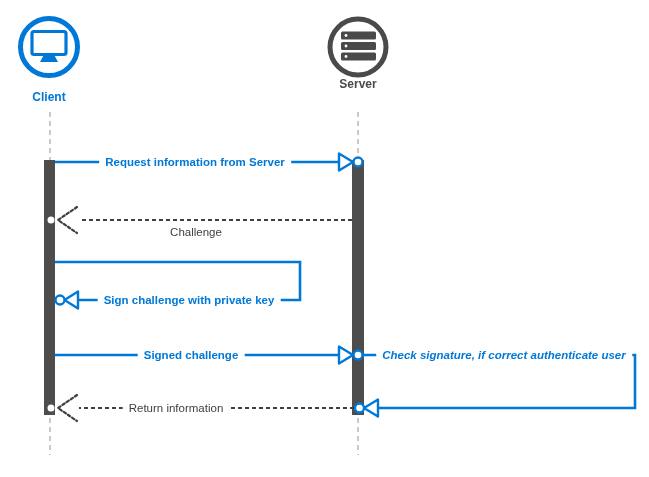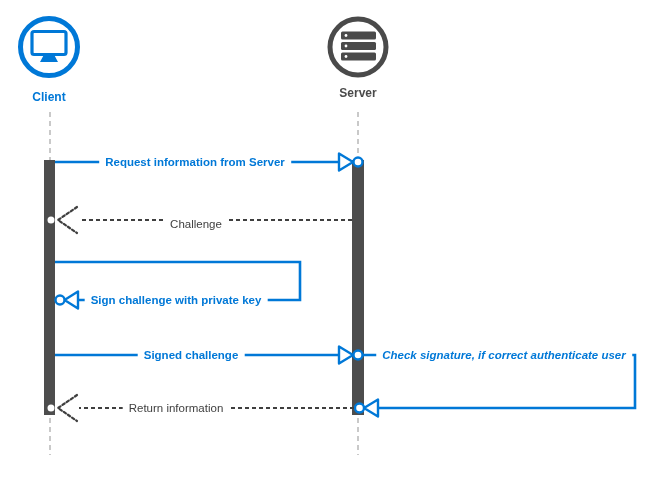--- a/index.html
+++ b/index.html
@@ -101,22 +101,22 @@
       <rect x="341" y="31.5" width="35" height="8" rx="1.5" fill="#4A4A4A"></rect>
       <rect x="341" y="42" width="35" height="8" rx="1.5" fill="#4A4A4A"></rect>
       <rect x="341" y="52.5" width="35" height="8" rx="1.5" fill="#4A4A4A"></rect>
       <circle cx="346" cy="35.5" r="1.4" fill="#fff"></circle>
       <circle cx="346" cy="46" r="1.4" fill="#fff"></circle>
       <circle cx="346" cy="56.5" r="1.4" fill="#fff"></circle>
     </g>
   </svg>
 
   <div class="actor-label client-color" style="left:49px; top:97px;">Client</div>
-  <div class="actor-label server-color" style="left:358px; top:93px;">Server</div>
+  <div class="actor-label server-color" style="left:358px; top:84px;">Server</div>
 
   <div class="label blue-label" style="left:195px; top:162px;">Request information from Server</div>
-  <div class="label gray-label" style="left:196px; top:224px;">Challenge</div>
-  <div class="label blue-label" style="left:176px; top:300px;">Sign challenge with private key</div>
+  <div class="label gray-label" style="left:196px; top:232px;">Challenge</div>
+  <div class="label blue-label" style="left:189px; top:300px;">Sign challenge with private key</div>
   <div class="label blue-label" style="left:191px; top:355px;">Signed challenge</div>
   <div class="label blue-label" style="left:504px; top:355px;font-style:italic;">Check signature, if correct authenticate user</div>
   <div class="label gray-label" style="left:176px; top:408px;">Return information</div>
 
 </div>
 
 </body></html>

